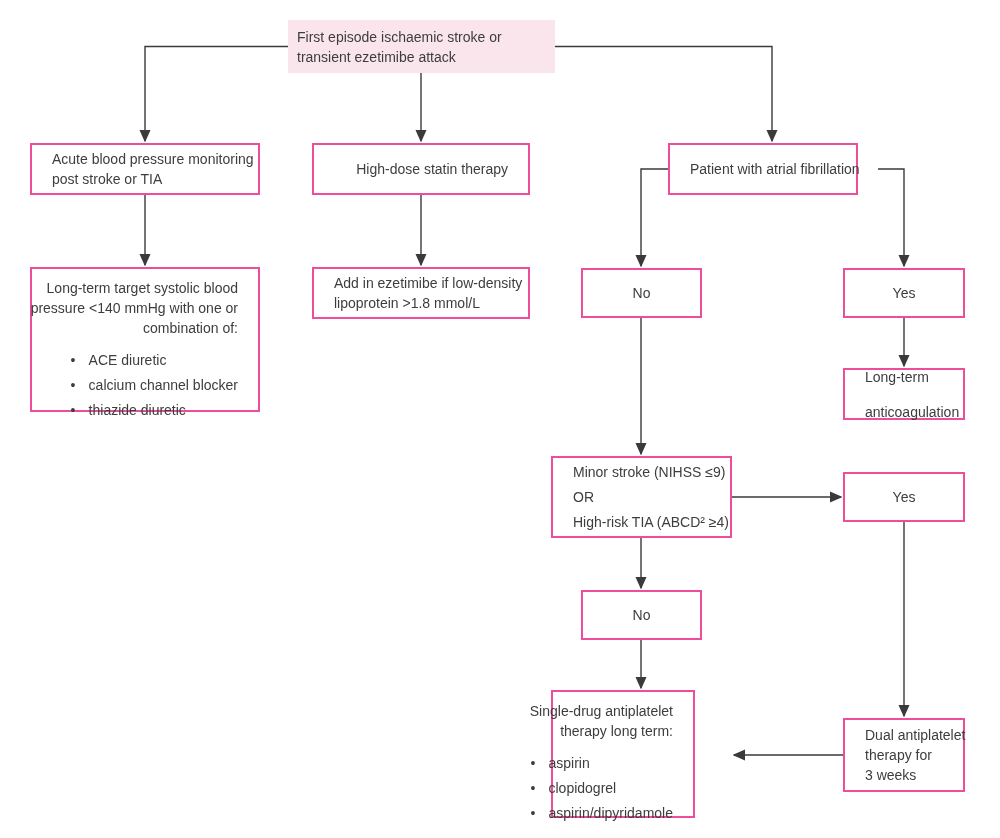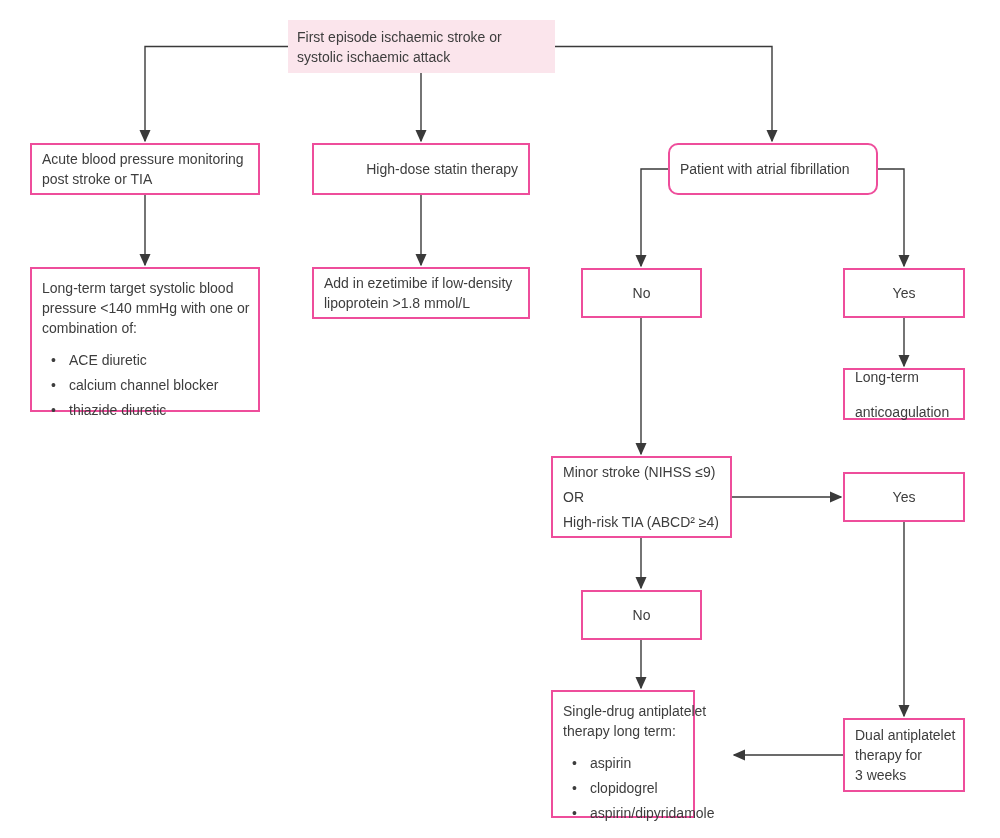--- a/index.html
+++ b/index.html
@@ -34,36 +34,37 @@
   }
   .node {
     position: absolute;
     box-sizing: border-box;
     background: #ffffff;
     border: 2px solid var(--box-border, #ee4d9b);
     color: var(--text, #3d3d3d);
     display: flex;
     flex-direction: column;
     justify-content: center;
-    padding: 5px 10px;
+    padding: 5px 20px;
     line-height: 20px;
   }
   .node.start {
     border: none;
     background: var(--start-fill, #fbe5ec);
     padding-left: 9px;
   }
   .node.center {
     align-items: center;
     text-align: center;
     justify-content: center;
   }
   .node.top {
     justify-content: flex-start;
     padding-top: 9px;
+    align-items: flex-end;
   }
   .ln { white-space: nowrap; }
   .node.spread { line-height: 25px; }
   ul.bullets {
     list-style: none;
     margin: 7px 0 0 0;
     padding: 0;
   }
   ul.bullets li {
     position: relative;
@@ -75,21 +76,21 @@
   ul.bullets li::before {
     content: "\2022";
     position: absolute;
     left: 9px;
     top: 0;
   }
   
   #n-start    { left: 288px; top: 20px;  width: 267px; height: 53px; }
   #n-acute    { left: 30px;  top: 143px; width: 230px; height: 52px; }
   #n-statin   { left: 312px; top: 143px; width: 218px; height: 52px; text-align: right; }
-  #n-af       { left: 668px; top: 143px; width: 210px; height: 52px; border-radius: 10px; }
+  #n-af       { left: 668px; top: 143px; width: 190px; height: 52px; }
   #n-bplong   { left: 30px;  top: 267px; width: 230px; height: 145px; }
   #n-eze      { left: 312px; top: 267px; width: 218px; height: 52px; }
   #n-af-no    { left: 581px; top: 268px; width: 121px; height: 50px; }
   #n-af-yes   { left: 843px; top: 268px; width: 122px; height: 50px; }
   #n-anticoag { left: 843px; top: 368px; width: 122px; height: 52px; gap: 15px; }
   #n-minor    { left: 551px; top: 456px; width: 181px; height: 82px; }
   #n-minor-yes{ left: 843px; top: 472px; width: 122px; height: 50px; }
   #n-minor-no { left: 581px; top: 590px; width: 121px; height: 50px; }
   #n-single   { left: 551px; top: 690px; width: 144px; height: 128px; }
   #n-dual     { left: 843px; top: 718px; width: 122px; height: 74px; }
@@ -116,21 +117,21 @@
     <path class="flow" d="M641,318 V454" marker-end="url(#ah)"></path>
     <path class="flow" d="M732,497 H841" marker-end="url(#ah)"></path>
     <path class="flow" d="M641,538 V588" marker-end="url(#ah)"></path>
     <path class="flow" d="M641,640 V688" marker-end="url(#ah)"></path>
     <path class="flow" d="M904,522 V716" marker-end="url(#ah)"></path>
     <path class="flow" d="M843,755 H734" marker-end="url(#ah)"></path>
   </svg>
 
   <div class="node start" id="n-start">
     <div class="ln">First episode ischaemic stroke or</div>
-    <div class="ln">systolic ischaemic attack</div>
+    <div class="ln">transient ezetimibe attack</div>
   </div>
 
   <div class="node" id="n-acute">
     <div class="ln">Acute blood pressure monitoring</div>
     <div class="ln">post stroke or TIA</div>
   </div>
 
   <div class="node" id="n-statin">
     <div class="ln">High-dose statin therapy</div>
   </div>

